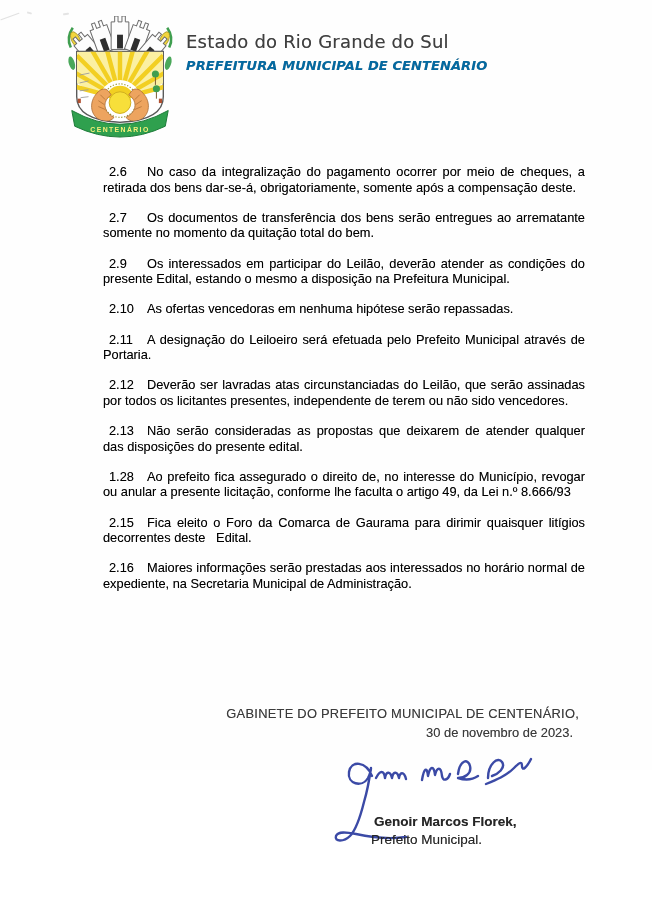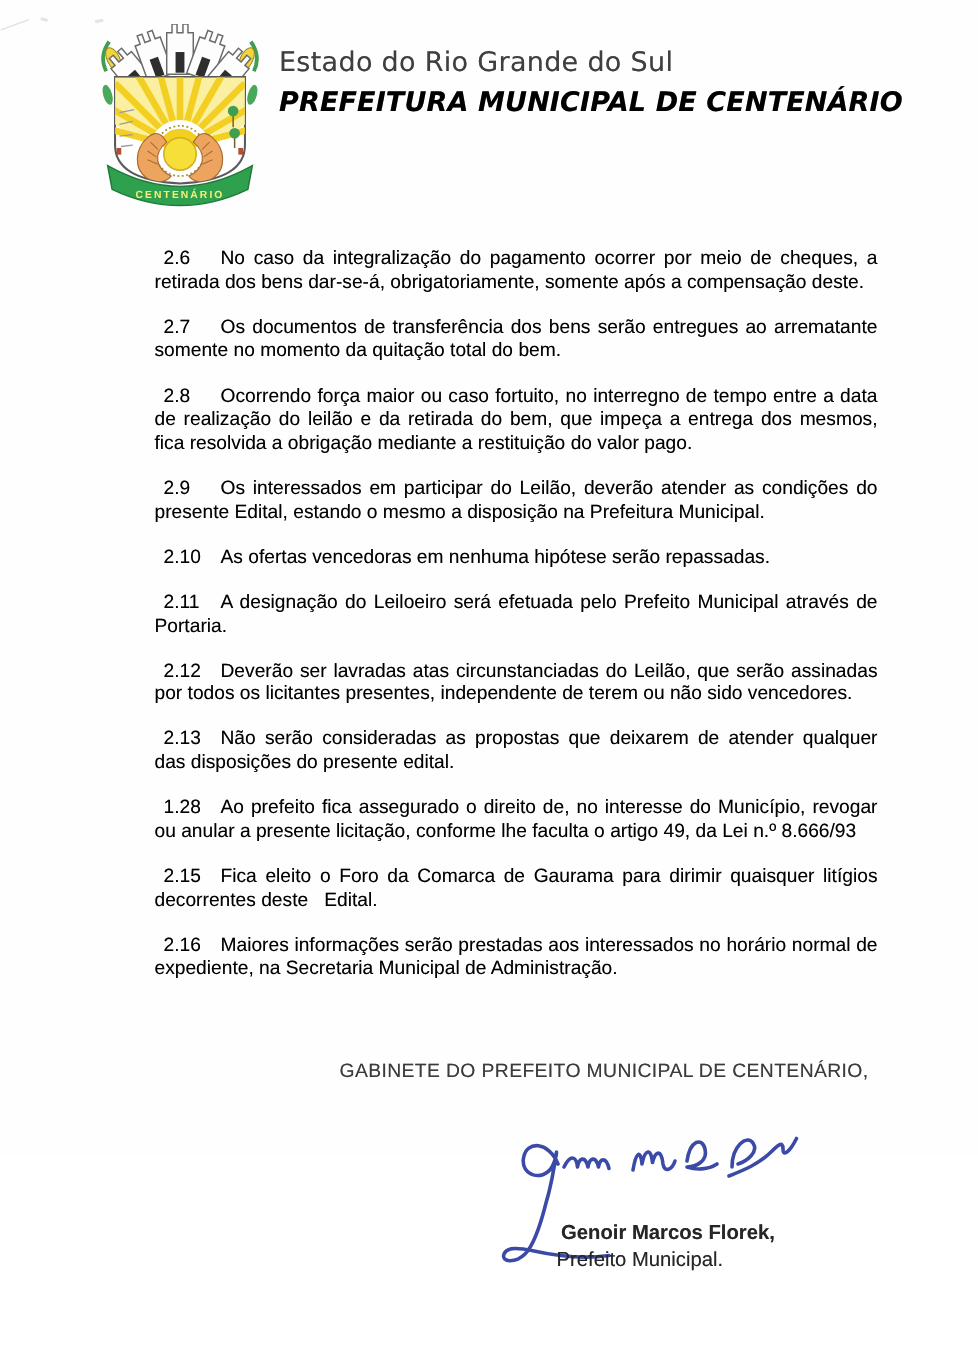--- a/index.html
+++ b/index.html
@@ -10,22 +10,22 @@
   .scratch{position:absolute;background:#d9d9d9;border-radius:1px;}
   .s1{left:0;top:16px;width:20px;height:1.4px;transform:rotate(-20deg);opacity:.8;}
   .s2{left:27px;top:12px;width:5px;height:1.6px;transform:rotate(14deg);opacity:.7;}
   .s3{left:63px;top:13px;width:6px;height:1.6px;transform:rotate(-8deg);opacity:.7;}
 
   
   .emblem{position:absolute;left:62px;top:16px;}
   .hdr{position:absolute;left:186px;top:31px;}
   .hdr .l1{font-family:"DejaVu Sans", sans-serif;font-size:18px;color:#3f3f3f;
            letter-spacing:.2px;text-shadow:0 0 .4px rgba(70,70,70,.5);}
-  .hdr .l2{font-family:"DejaVu Sans", sans-serif;font-size:18px;font-weight:bold;font-style:italic;
-           color:#000000;margin-top:6px;letter-spacing:.1px;text-shadow:0 0 .4px rgba(60,60,60,.5);}
+  .hdr .l2{font-family:"DejaVu Sans", sans-serif;font-size:13px;font-weight:bold;font-style:italic;
+           color:#0369a1;margin-top:6px;letter-spacing:.1px;text-shadow:0 0 .4px rgba(60,60,60,.5);}
   .hdr .l3{font-family:"DejaVu Serif", serif;font-size:15.5px;color:#464646;margin-top:7px;
            text-shadow:0 0 .4px rgba(80,80,80,.45);}
 
   
   .content{position:absolute;left:103px;top:164px;width:482px;}
   .para{font-size:12.8px;line-height:15.6px;margin:0 0 14.6px 0;text-align:justify;
         color:#000000;text-shadow:0 0 .35px rgba(70,70,70,.55);}
   .pnum{display:inline-block;width:44px;text-indent:6px;}
 
   
@@ -168,32 +168,32 @@
   </svg>
 
   <div class="hdr">
     <div class="l1">Estado do Rio Grande do Sul</div>
     <div class="l2">PREFEITURA MUNICIPAL DE CENTENÁRIO</div>
   </div>
 
   <div class="content">
       <p class="para"><span class="pnum">2.6</span><span>No caso da integralização do pagamento ocorrer por meio de cheques, a retirada dos bens dar-se-á, obrigatoriamente, somente após a compensação deste.</span></p>
       <p class="para"><span class="pnum">2.7</span><span>Os documentos de transferência dos bens serão entregues ao arrematante somente no momento da quitação total do bem.</span></p>
-      <p class="para"><span class="pnum">2.8</span><span>Ocorrendo força maior ou caso fortuito, no interregno de tempo entre a data de realização do leilão e da retirada do bem, que impeça a entrega dos mesmos, fica resolvida a obrigação mediante a restituição do valor pago.</span></p>
       <p class="para"><span class="pnum">2.9</span><span>Os interessados em participar do Leilão, deverão atender as condições do presente Edital, estando o mesmo a disposição na Prefeitura Municipal.</span></p>
       <p class="para"><span class="pnum">2.10</span><span>As ofertas vencedoras em nenhuma hipótese serão repassadas.</span></p>
       <p class="para"><span class="pnum">2.11</span><span>A designação do Leiloeiro será efetuada pelo Prefeito Municipal através de Portaria.</span></p>
       <p class="para"><span class="pnum">2.12</span><span>Deverão ser lavradas atas circunstanciadas do Leilão, que serão assinadas por todos os licitantes presentes, independente de terem ou não sido vencedores.</span></p>
       <p class="para"><span class="pnum">2.13</span><span>Não serão consideradas as propostas que deixarem de atender qualquer das disposições do presente edital.</span></p>
       <p class="para"><span class="pnum">1.28</span><span>Ao prefeito fica assegurado o direito de, no interesse do Município, revogar ou anular a presente licitação, conforme lhe faculta o artigo 49, da Lei n.º 8.666/93</span></p>
       <p class="para"><span class="pnum">2.15</span><span>Fica eleito o Foro da Comarca de Gaurama para dirimir quaisquer litígios decorrentes deste &nbsp; Edital.</span></p>
       <p class="para"><span class="pnum">2.16</span><span>Maiores informações serão prestadas aos interessados no horário normal de expediente, na Secretaria Municipal de Administração.</span></p>
     </div>
 
   <div class="gabinete">GABINETE DO PREFEITO MUNICIPAL DE CENTENÁRIO,</div>
+  <div class="dateline">30 de novembro de 2023.</div>
 
   <svg class="signature" viewBox="0 0 215 105" width="215" height="105" aria-hidden="true">
     <g fill="none" stroke="#3b4aa6" stroke-width="2.4" stroke-linecap="round" stroke-linejoin="round">
       <path d="M42,28 C36,13 21,12 19,24 C17,36 32,40 38,30 C40,26 41,22 41,20 C39,34 37,44 34,54 C30,70 26,82 20,88 C14,94 4,94 6,88 C8,83 16,84 26,86 C44,90 62,91 76,89"></path>
       <path d="M46,30 C50,22 54,22 55,30 C56,24 60,22 62,30 C63,24 67,22 69,30 C70,24 74,23 76,31"></path>
       <path d="M92,32 C94,20 97,18 98,28 C100,18 104,17 105,27 C107,19 111,18 112,28 C113,34 118,32 120,26"></path>
       <path d="M128,26 C130,12 138,10 140,18 C142,26 134,30 128,30 C134,32 142,32 148,28"></path>
       <path d="M158,30 C158,16 168,8 172,14 C176,20 168,26 162,28"></path>
       <path d="M156,36 C166,32 176,28 184,20 C188,16 192,12 192,18 C192,24 197,19 201,11"></path>
     </g>

